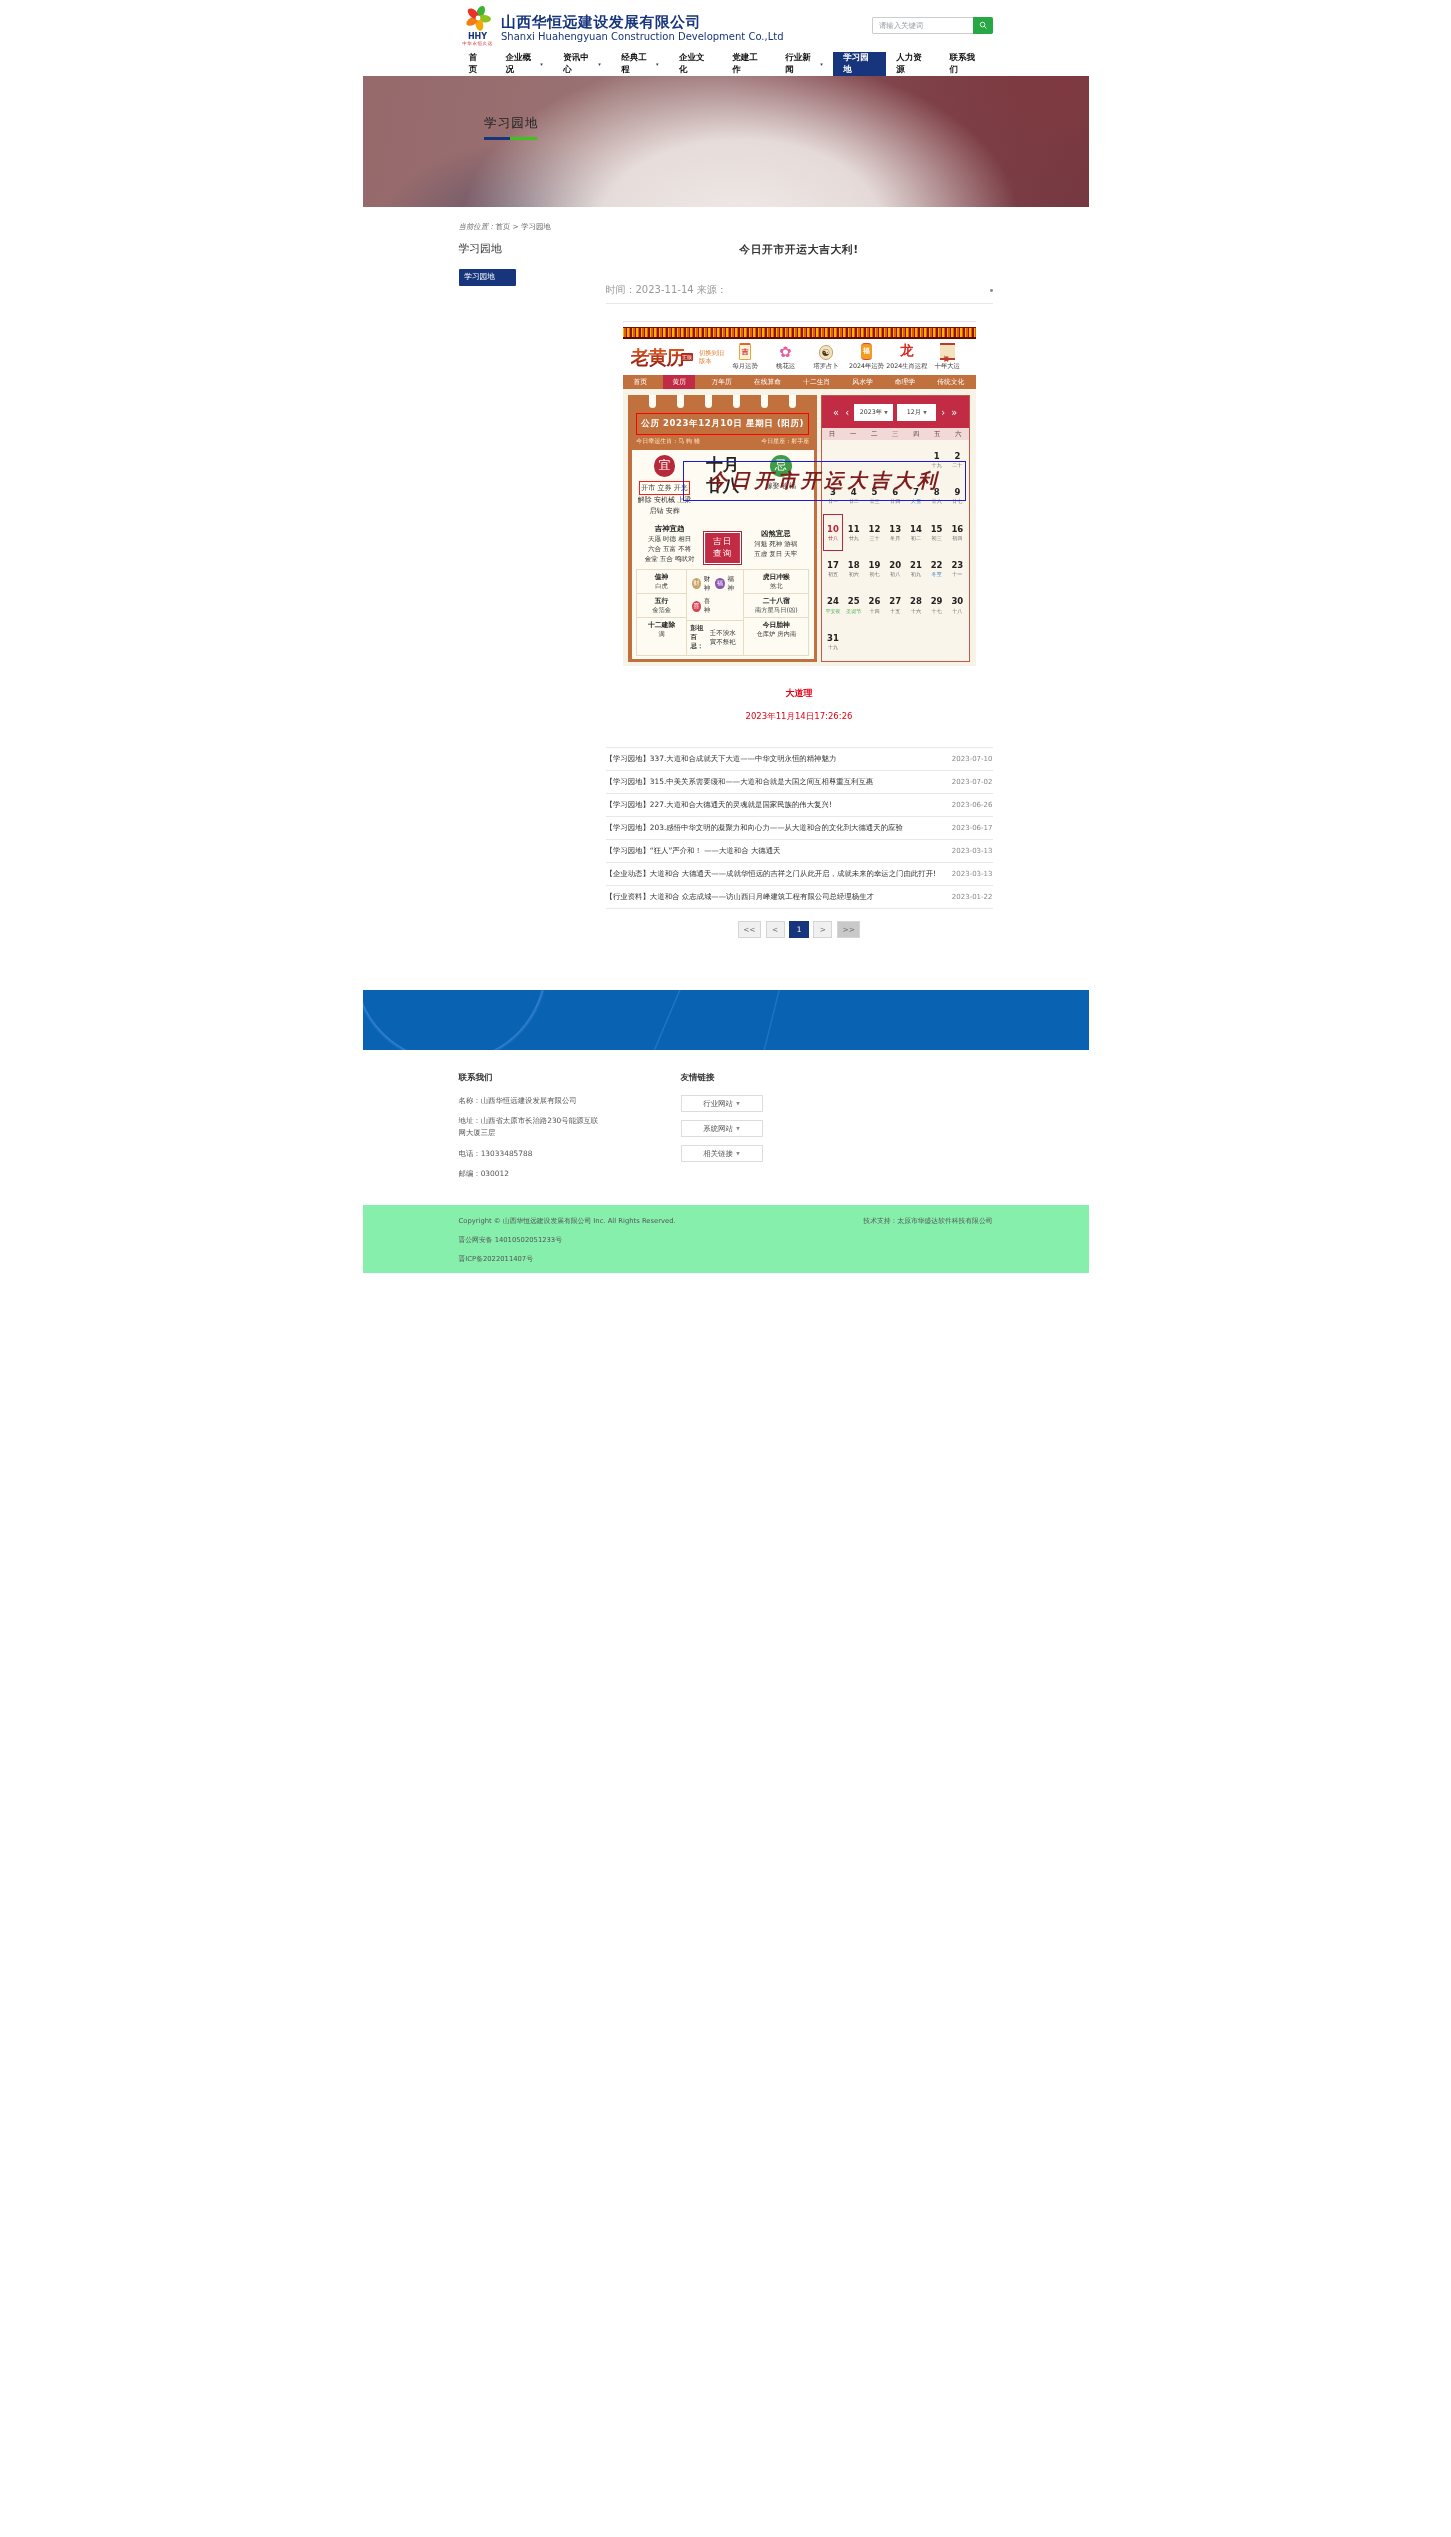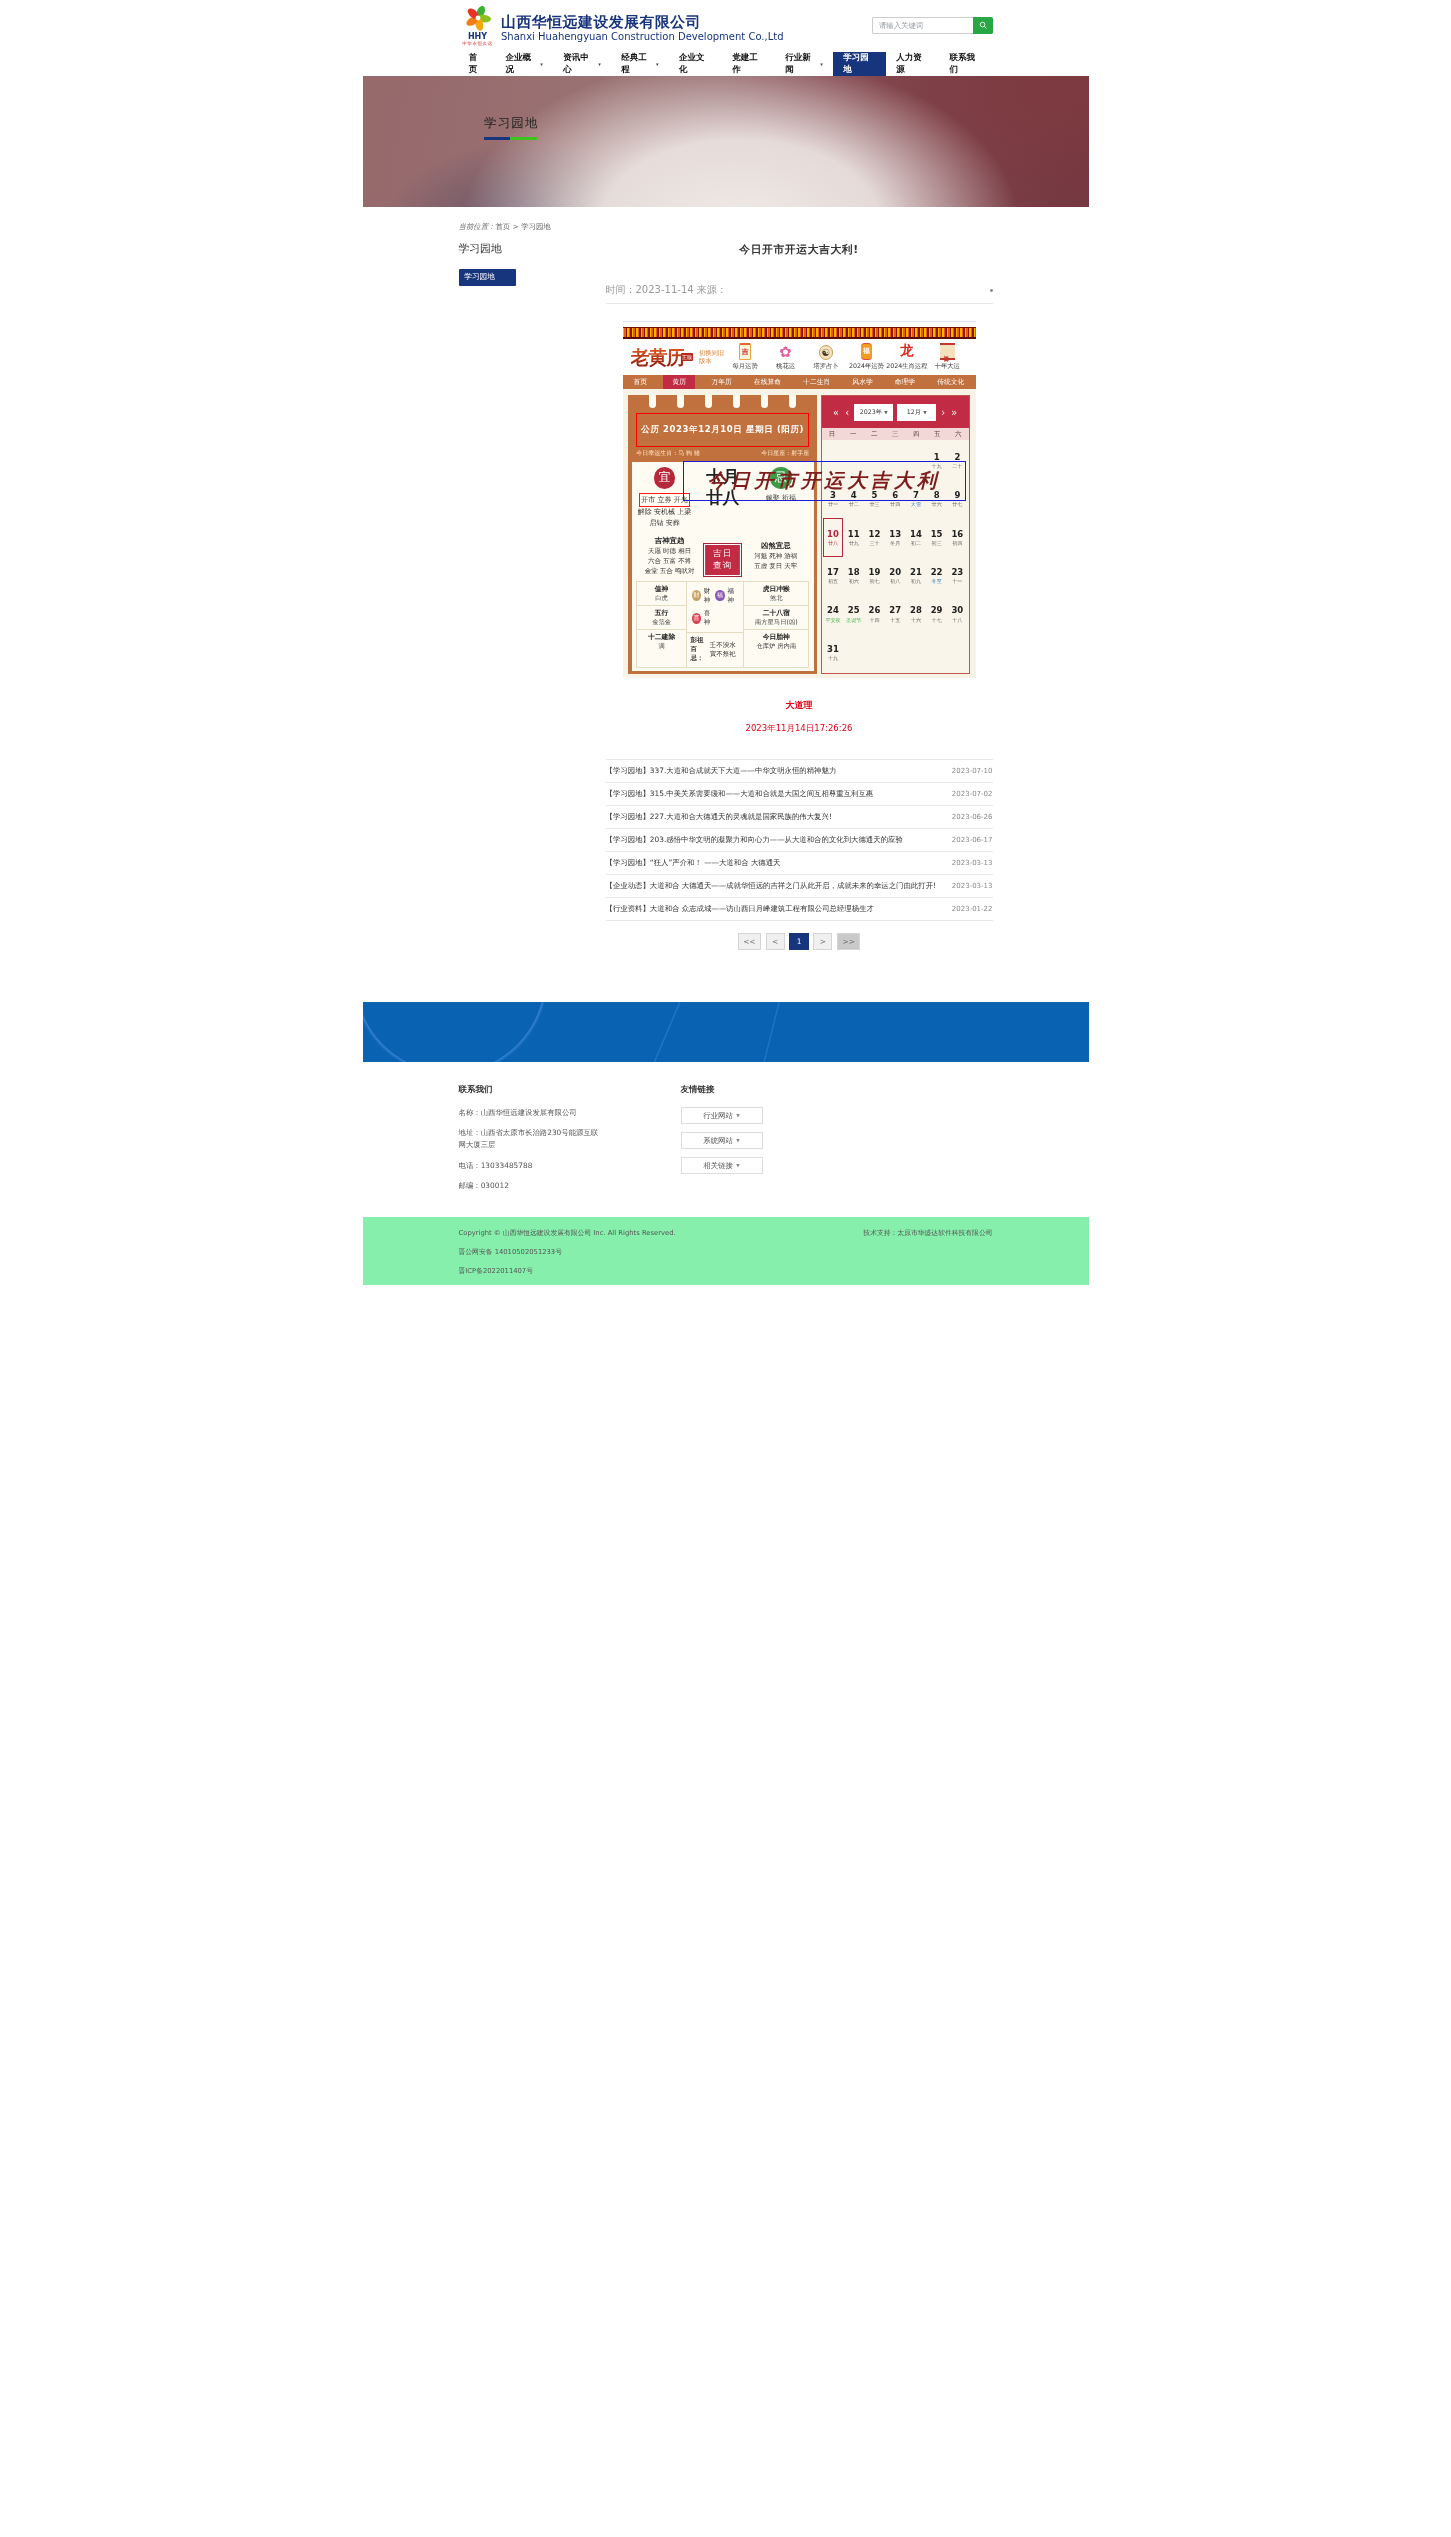--- a/index.html
+++ b/index.html
@@ -81,21 +81,21 @@
   .ic-dragon { color:#d92b1f; font-size:13.6px; font-weight:900; }
   .ic-scroll { width:14.8px; height:17px; background:#f3e2bd; border-top:2.8px solid #c0392b; border-bottom:2.8px solid #c0392b; color:#c0392b; font-size:5.1px; font-weight:bold; writing-mode:vertical-rl; letter-spacing:0.6px; }
   .alm-nav { height:14px; background:#c1713e; display:flex; justify-content:space-around; align-items:stretch; }
   .alm-nav-item { color:#fff; font-size:6.8px; display:flex; align-items:center; padding:0 5.7px; cursor:pointer; }
   .alm-nav-item.active { background:#c22b44; padding:0 9px; }
   .alm-body { background:#f8f3e7; padding:6.3px 5.7px 3.4px; display:flex; gap:3.4px; }
 
   .alm-left { width:189px; flex:none; background:#c1713e; padding-bottom:3.4px; }
   .alm-holes { display:flex; justify-content:space-evenly; }
   .hole { width:7.4px; height:13px; background:#fdfbf2; border-radius:0 0 4px 4px; }
-  .alm-datebox { margin:4.5px 8px 0; border:1.7px solid #fd0100; text-align:center; color:#fff; font-size:8.5px; font-weight:bold; padding:10px 0; letter-spacing:0.6px; }
+  .alm-datebox { margin:4.5px 8px 0; border:1.7px solid #fd0100; text-align:center; color:#fff; font-size:8.5px; font-weight:bold; padding:4px 0; letter-spacing:0.6px; }
   .alm-info { display:flex; justify-content:space-between; padding:2.3px 8px 3.4px; color:#ffe9c8; font-size:6px; }
   .alm-card { margin:0 3.4px; background:#fdfbf2; padding:4.5px 4.5px 3.4px; }
   .alm-card-top { display:flex; }
   .alm-col-side { width:57px; flex:none; text-align:center; }
   .alm-circle { width:21.6px; height:21.6px; border-radius:50%; margin:1.1px auto 4.5px; display:flex; align-items:center; justify-content:center; color:#fff; font-size:12px; }
   .alm-circle.yi { background:#b5293a; }
   .alm-circle.ji { background:#3f9b47; }
   .alm-biglunar { flex:1; text-align:center; font-size:16.5px; font-weight:bold; color:#222; line-height:1.25; padding-top:1.1px; }
   .yi-box { display:inline-block; border:1.1px solid #ff1a1a; padding:1.1px 1.7px; font-size:7px; color:#333; white-space:nowrap; }
   .alm-small-line { font-size:7px; color:#333; line-height:1.55; white-space:nowrap; }

